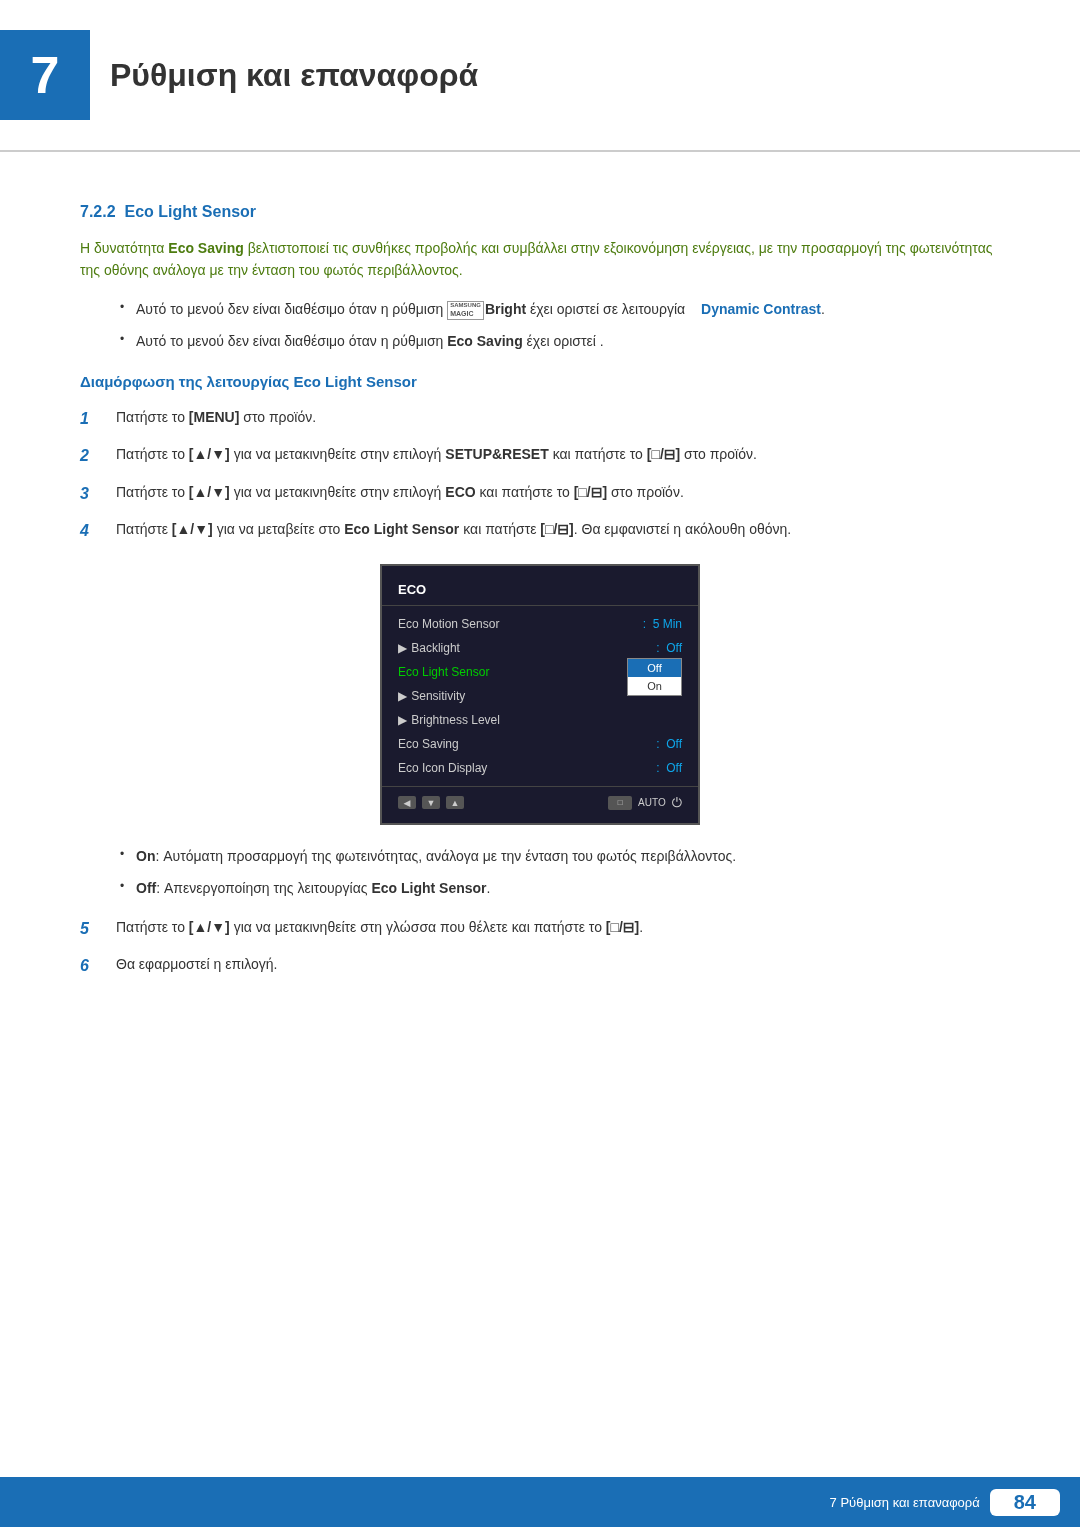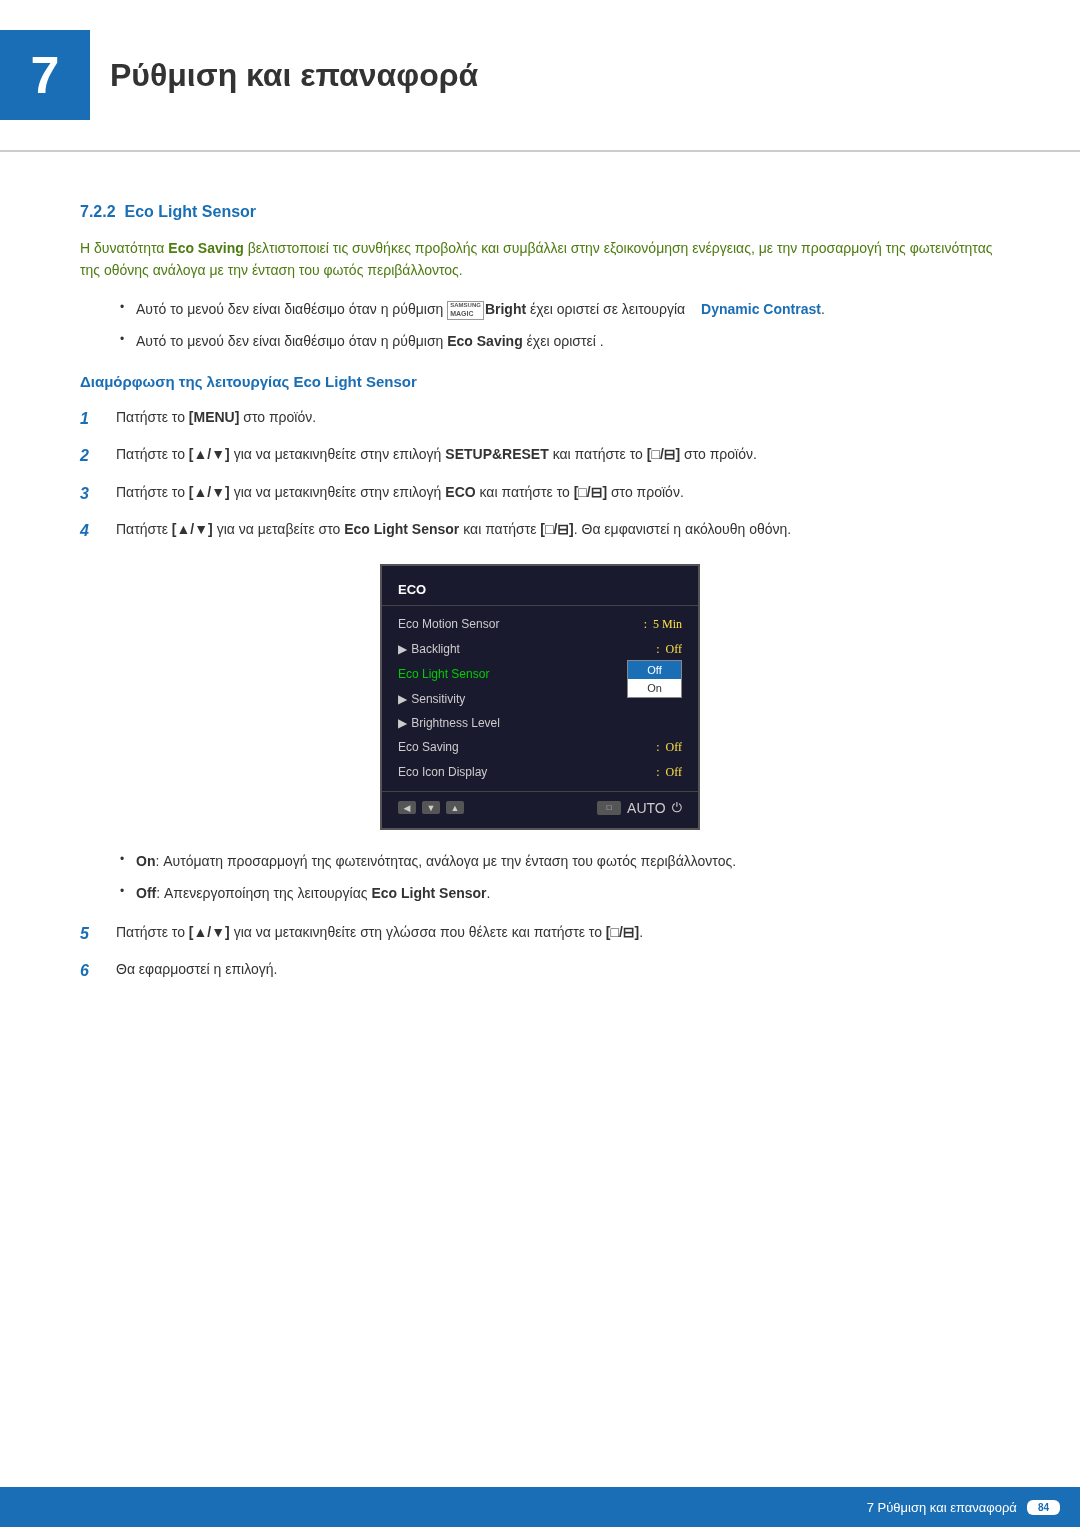--- a/index.html
+++ b/index.html
@@ -218,22 +218,21 @@
       color: #00dd00;
     }
 
     .eco-menu-item .arrow {
       color: #ccc;
       margin-right: 4px;
     }
 
     .eco-menu-item .value {
       margin-left: auto;
-      color: #fde047;
-      font-family: Liberation Serif, serif;
+      color: #0ea5e9;
     }
 
     .eco-menu-item.selected .value {
       color: #fff;
     }
 
     .eco-menu-bottom {
       display: flex;
       align-items: center;
       padding: 8px 16px 0 16px;
@@ -241,39 +240,39 @@
       margin-top: 6px;
       gap: 8px;
     }
 
     
     .page-footer {
       position: absolute;
       bottom: 0;
       left: 0;
       right: 0;
-      height: 40px;
+      height: 50px;
       background: #1a6eb5;
       display: flex;
       align-items: center;
       justify-content: flex-end;
       padding: 0 20px;
     }
 
     .footer-text {
       color: #fff;
       font-size: 13px;
     }
 
     .footer-page-num {
       background: #fff;
       color: #1a6eb5;
       font-weight: bold;
-      font-size: 10px;
-      padding: 2px 11px;
+      font-size: 20px;
+      padding: 2px 24px;
       margin-left: 10px;
       border-radius: 6px;
     }
   </style>
 </head>
 <body>
 
 <div class="page-container">
 
   <div class="chapter-header">
@@ -383,21 +382,21 @@
               <span style="color:#ccc;font-size:9px;">▼</span>
             </div>
             <div style="width:18px;height:13px;background:#555;border-radius:2px;display:flex;align-items:center;justify-content:center;">
               <span style="color:#ccc;font-size:9px;">▲</span>
             </div>
           </div>
           <div style="display:flex;align-items:center;gap:6px;margin-left:auto;">
             <div style="width:24px;height:14px;background:#555;border-radius:2px;display:flex;align-items:center;justify-content:center;">
               <span style="color:#ccc;font-size:8px;">□</span>
             </div>
-            <span style="color:#ccc;font-size:14px;text-align:center;">AUTO</span>
+            <span style="color:#ccc;font-size:10px;text-align:center;">AUTO</span>
             <span style="color:#ccc;font-size:13px;">⏻</span>
           </div>
         </div>
 
       </div>
     </div>
 
     <ul class="bullet-list">
       <li>
         <strong>On</strong>: Αυτόματη προσαρμογή της φωτεινότητας, ανάλογα με την ένταση του φωτός περιβάλλοντος.

